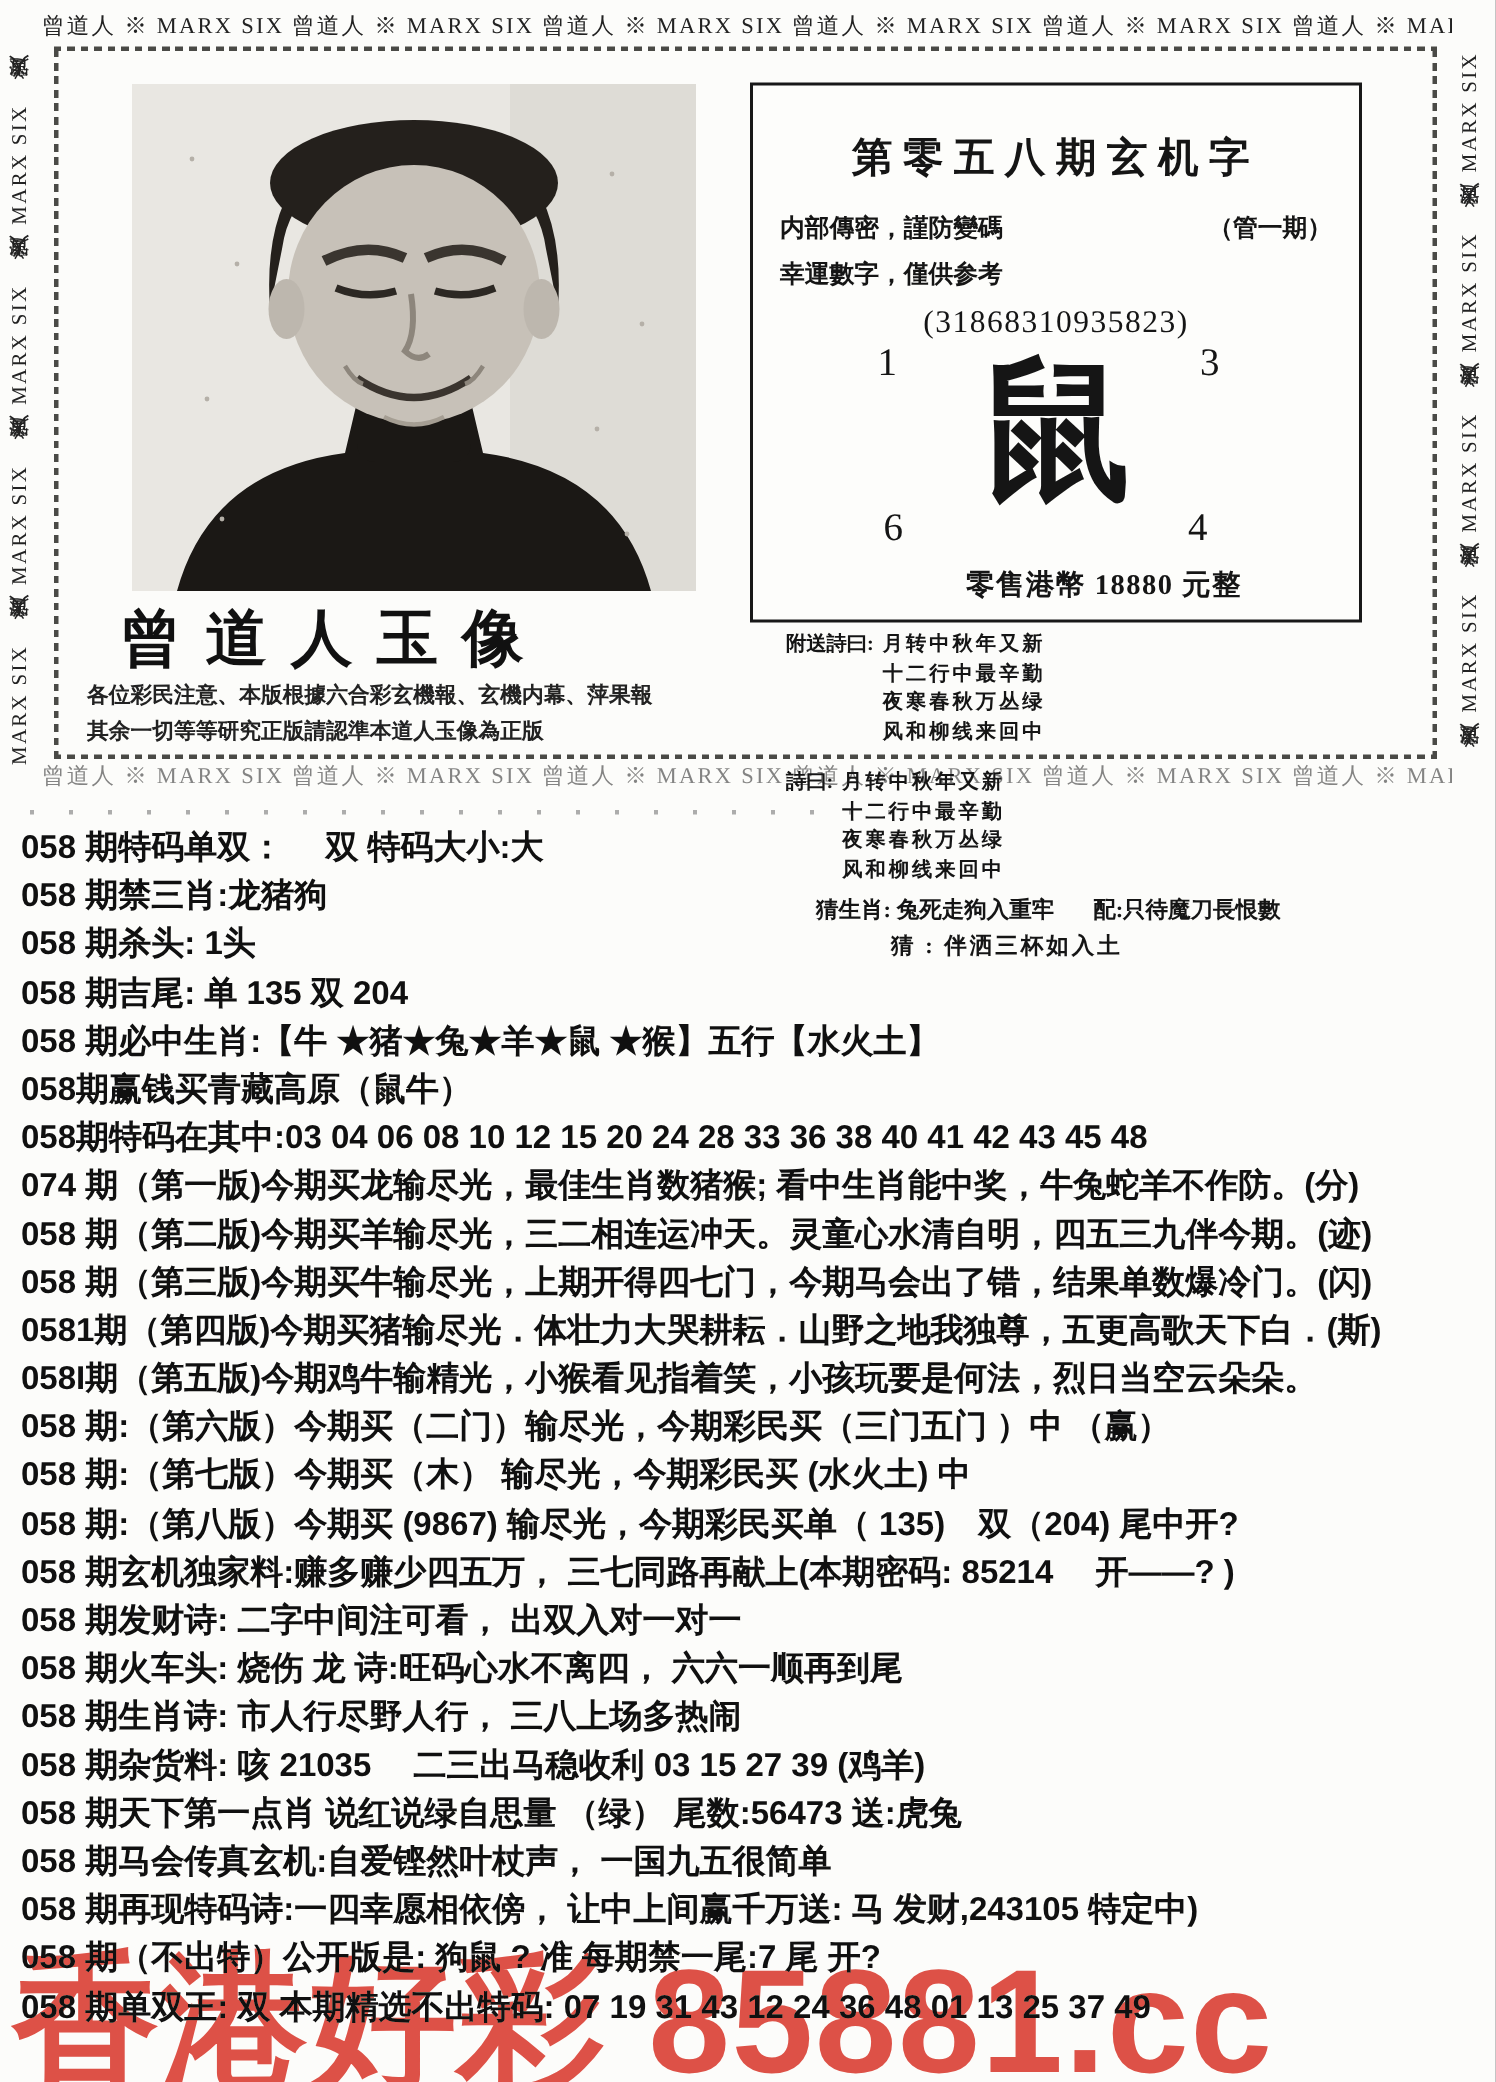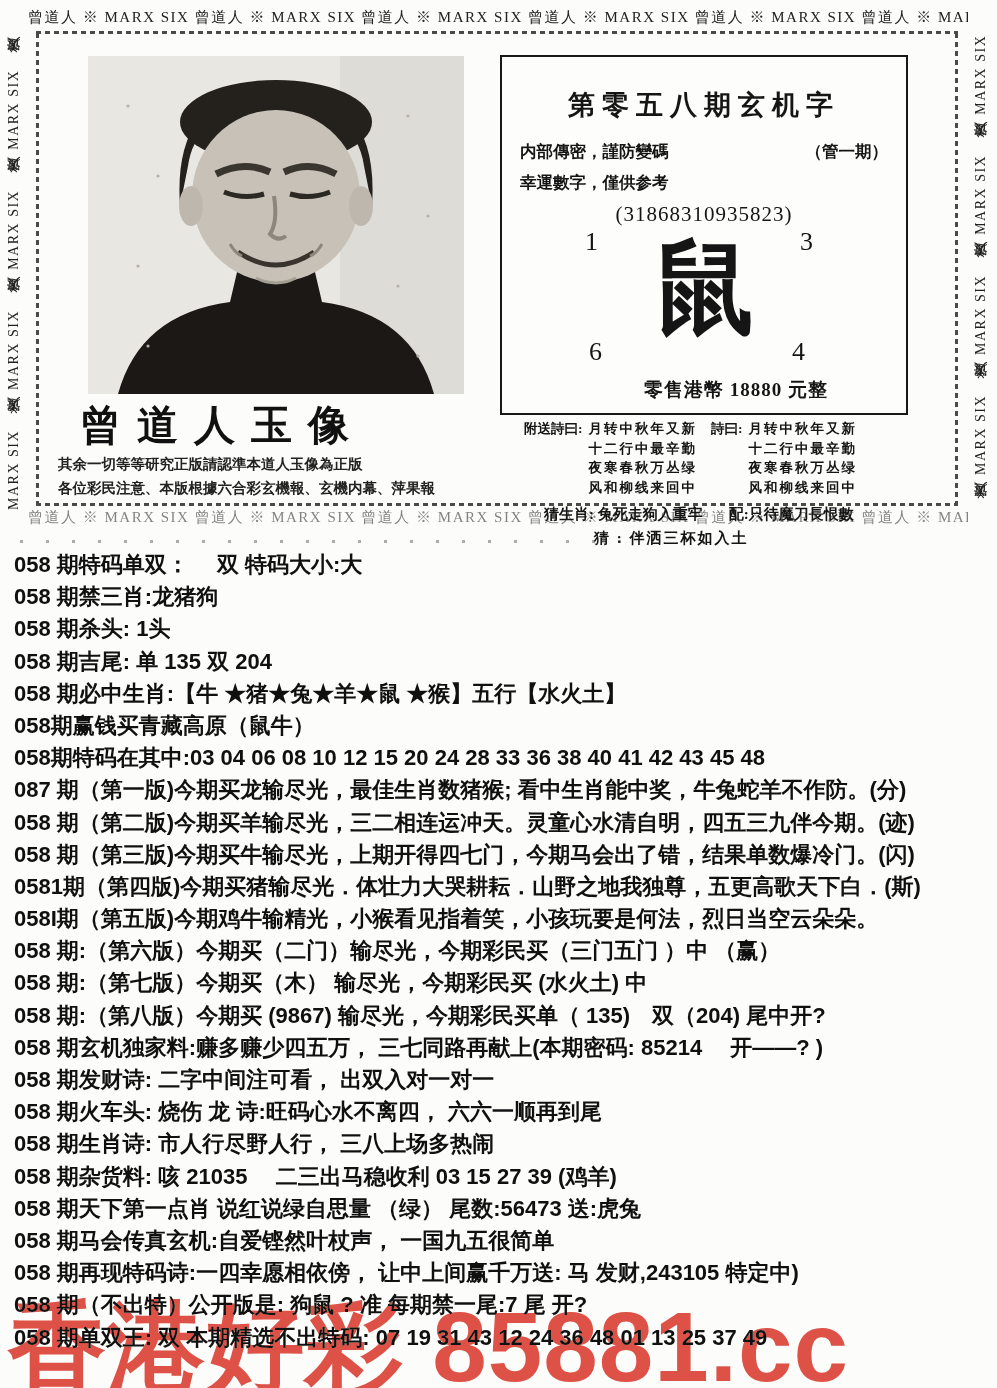--- a/index.html
+++ b/index.html
@@ -59,21 +59,21 @@
     font-size:102px; line-height:132px; font-weight:bold;
     font-family:"Liberation Serif", serif; }
   .z-n { position:absolute; font-size:26px; font-family:"Liberation Serif", serif; }
   .z-tl { left:6px;  top:-2px; }
   .z-tr { right:16px; top:-2px; }
   .z-bl { left:10px;  bottom:-6px; }
   .z-br { right:24px; bottom:-6px; }
   .m-price { margin-top:16px; padding-left:128px; font-size:19px; font-weight:bold;
     font-family:"Liberation Serif", serif; letter-spacing:1px; }
   .m-poems { display:flex; gap:14px; margin:16px 0 0 8px; font-size:13.5px;
-    font-weight:bold; font-family:"Liberation Serif", serif; }
+    font-weight:bold; font-family:"Liberation Serif", serif;flex-direction:column; }
   .poem { display:flex; }
   .poem-label { white-space:nowrap; margin-right:6px; padding-top:1px; }
   .poem-lines div { line-height:19.5px; letter-spacing:2px; }
   .m-guessrow { display:flex; margin:8px 0 0 28px; font-size:15px; font-weight:bold;
     font-family:"Liberation Serif", serif; }
   .m-guessrow .g1 { white-space:nowrap; }
   .m-guessrow .g2 { margin-left:26px; white-space:nowrap; }
   .m-guess2 { margin:5px 0 0 78px; font-size:15px; font-weight:bold;
     font-family:"Liberation Serif", serif; letter-spacing:2px; }
 
@@ -143,22 +143,22 @@
         <circle cx="320" cy="60" r="1.6"></circle>
           <circle cx="340" cy="160" r="1.6"></circle>
           <circle cx="310" cy="230" r="1.6"></circle>
         <circle cx="60" cy="290" r="1.6"></circle>
           <circle cx="330" cy="300" r="1.6"></circle>
       </g>
     </svg>
   </div>
   <div class="photo-caption">曾道人玉像</div>
   <div class="photo-notes">
+    <div>各位彩民注意、本版根據六合彩玄機報、玄機内幕、萍果報</div>
     <div>其余一切等等研究正版請認準本道人玉像為正版</div>
-    <div>各位彩民注意、本版根據六合彩玄機報、玄機内幕、萍果報</div>
   </div>
 
   <div class="mystery">
     <div class="m-title">第零五八期玄机字</div>
     <div class="m-subrow">
       <span>内部傳密，謹防變碼</span>
       <span>（管一期）</span>
     </div>
     <div class="m-sub2">幸運數字，僅供参考</div>
     <div class="m-lucky">(31868310935823)</div>
@@ -204,21 +204,21 @@
   </div>
 
   <div class="tips">
       <div class="tip-line">058 期特码单双：　 双  特码大小:大</div>
       <div class="tip-line">058 期禁三肖:龙猪狗</div>
       <div class="tip-line">058 期杀头: 1头</div>
       <div class="tip-line">058 期吉尾: 单 135 双 204</div>
       <div class="tip-line">058 期必中生肖:【牛 ★猪★兔★羊★鼠 ★猴】五行【水火土】</div>
       <div class="tip-line">058期赢钱买青藏高原（鼠牛）</div>
       <div class="tip-line">058期特码在其中:03 04 06 08 10 12 15 20 24 28 33 36 38 40 41 42 43 45 48</div>
-      <div class="tip-line">087 期（第一版)今期买龙输尽光，最佳生肖数猪猴; 看中生肖能中奖，牛兔蛇羊不作防。(分)</div>
+      <div class="tip-line">074 期（第一版)今期买龙输尽光，最佳生肖数猪猴; 看中生肖能中奖，牛兔蛇羊不作防。(分)</div>
       <div class="tip-line">058 期（第二版)今期买羊输尽光，三二相连运冲天。灵童心水清自明，四五三九伴今期。(迹)</div>
       <div class="tip-line">058 期（第三版)今期买牛输尽光，上期开得四七门，今期马会出了错，结果单数爆冷门。(闪)</div>
       <div class="tip-line">0581期（第四版)今期买猪输尽光．体壮力大哭耕耘．山野之地我独尊，五更高歌天下白．(斯)</div>
       <div class="tip-line">058I期（第五版)今期鸡牛输精光，小猴看见指着笑，小孩玩要是何法，烈日当空云朵朵。</div>
       <div class="tip-line">058 期:（第六版）今期买（二门）输尽光，今期彩民买（三门五门 ）中 （赢）</div>
       <div class="tip-line">058 期:（第七版）今期买（木） 输尽光，今期彩民买 (水火土) 中</div>
       <div class="tip-line">058 期:（第八版）今期买 (9867) 输尽光，今期彩民买单（ 135)　双（204) 尾中开?</div>
       <div class="tip-line">058 期玄机独家料:赚多赚少四五万， 三七同路再献上(本期密码: 85214　 开——? )</div>
       <div class="tip-line">058 期发财诗: 二字中间注可看， 出双入对一对一</div>
       <div class="tip-line">058 期火车头: 烧伤 龙 诗:旺码心水不离四， 六六一顺再到尾</div>

